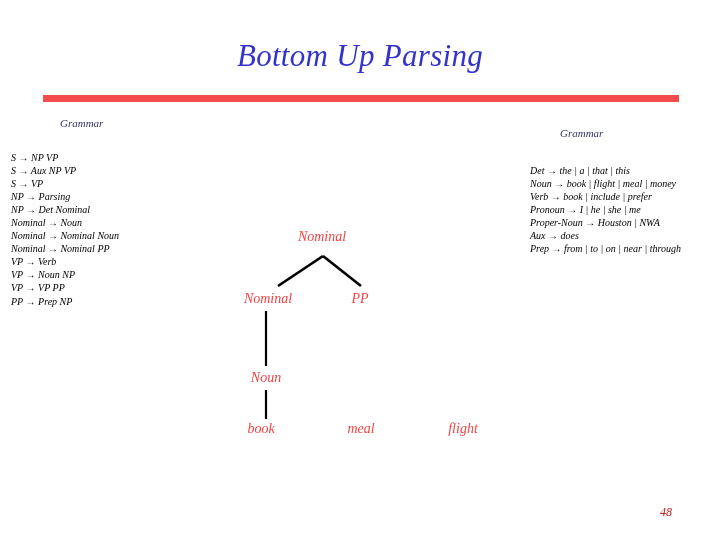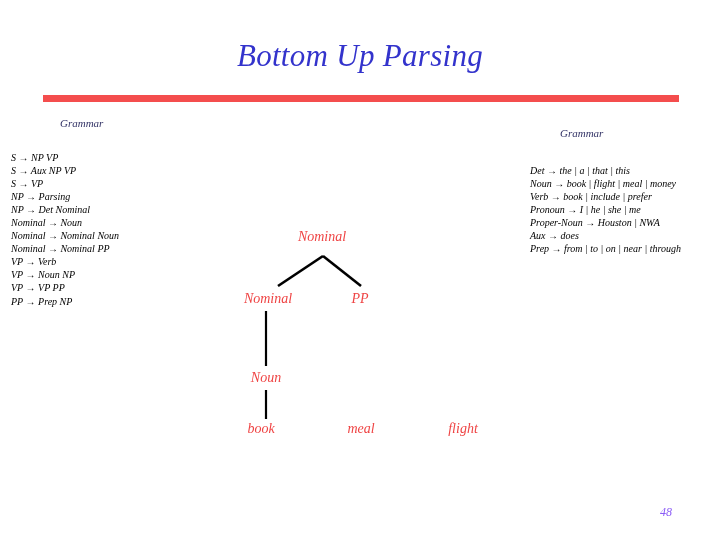--- a/index.html
+++ b/index.html
@@ -99,21 +99,21 @@
   #node-noun          { left: 266px; top: 370px; }
   #leaf-book          { left: 261px; top: 421px; }
   #leaf-that          { left: 361px; top: 421px; }
   #leaf-flight        { left: 463px; top: 421px; }
   #page-number {
     position: absolute;
     left: 660px;
     top: 505px;
     font-family: "Liberation Serif", serif;
     font-size: 12px;
-    color: #8b5cf6;
+    color: #b91c1c;
   }
 </style>
 </head>
 <body>
 
 <div id="slide">
 
   <div id="slide-title">Bottom Up Parsing</div>
 
   <div id="title-rule"></div>

